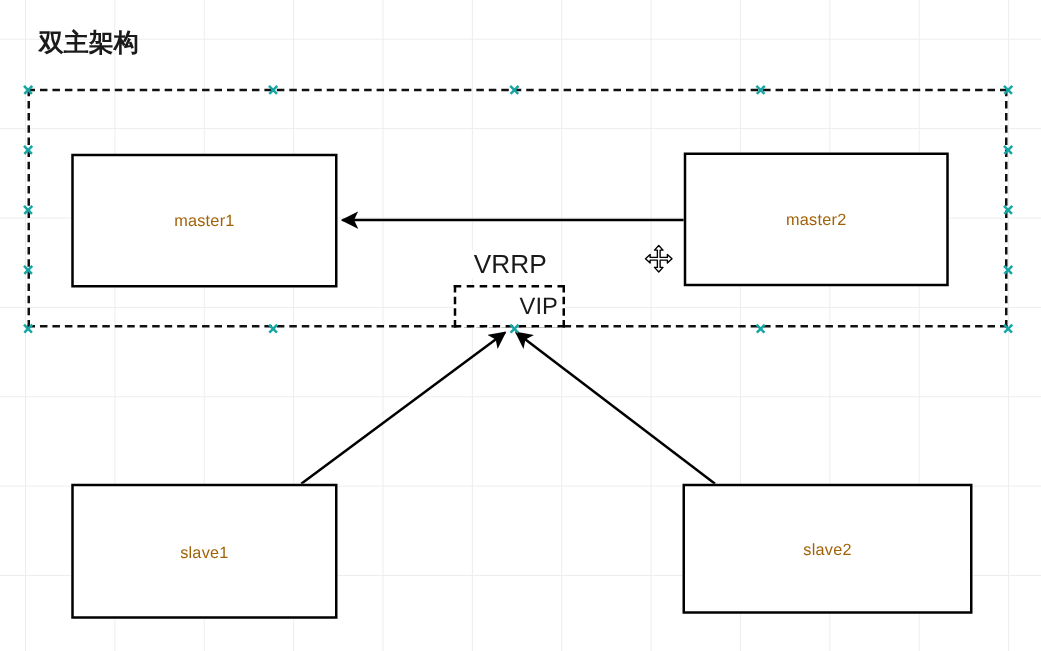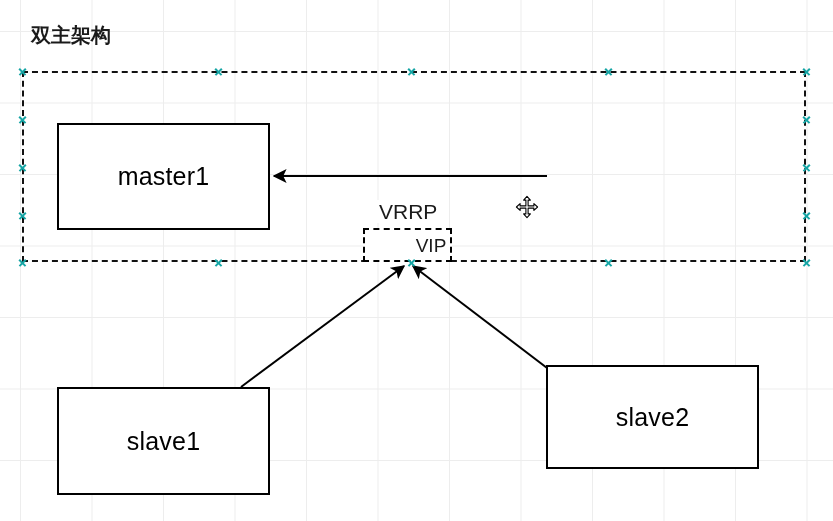--- a/index.html
+++ b/index.html
@@ -31,22 +31,22 @@
     position: absolute;
     box-sizing: border-box;
     border: 2px solid #000000;
     background: #ffffff;
     display: flex;
     align-items: center;
     justify-content: center;
     z-index: 3;
   }
   .node-label {
-    font-size: 25px;
-    color: #000000;
+    font-size: 13px;
+    color: #a16207;
     letter-spacing: 0.2px;
     line-height: 1;
   }
   .vip-box {
     position: absolute;
     box-sizing: border-box;
     border: 2px dashed #000000;
     background: #ffffff;
     display: flex;
     align-items: center;
@@ -162,26 +162,29 @@
   <div class="sel-handle" style="left:411px; top:262px;"></div>
   <div class="sel-handle" style="left:608px; top:262px;"></div>
   <div class="sel-handle" style="left:806px; top:262px;"></div>
 
   <div class="free-label" id="title-text">双主架构</div>
 
   <div class="node-box" style="left:57px; top:123px; width:213px; height:107px;">
     <span class="node-label">master1</span>
   </div>
 
+  <div class="node-box" style="left:547px; top:122px; width:212px; height:107px;">
+    <span class="node-label">master2</span>
+  </div>
 
   <div class="node-box" style="left:57px; top:387px; width:213px; height:108px;">
     <span class="node-label">slave1</span>
   </div>
 
-  <div class="node-box" style="left:546px; top:365px; width:213px; height:104px;">
+  <div class="node-box" style="left:546px; top:387px; width:232px; height:104px;">
     <span class="node-label">slave2</span>
   </div>
 
   <div class="vip-box" style="left:363px; top:228px; width:89px; height:34px;">
     <span class="vip-label">VIP</span>
   </div>
 
 
   <div class="free-label" id="vrrp-label">VRRP</div>
 

